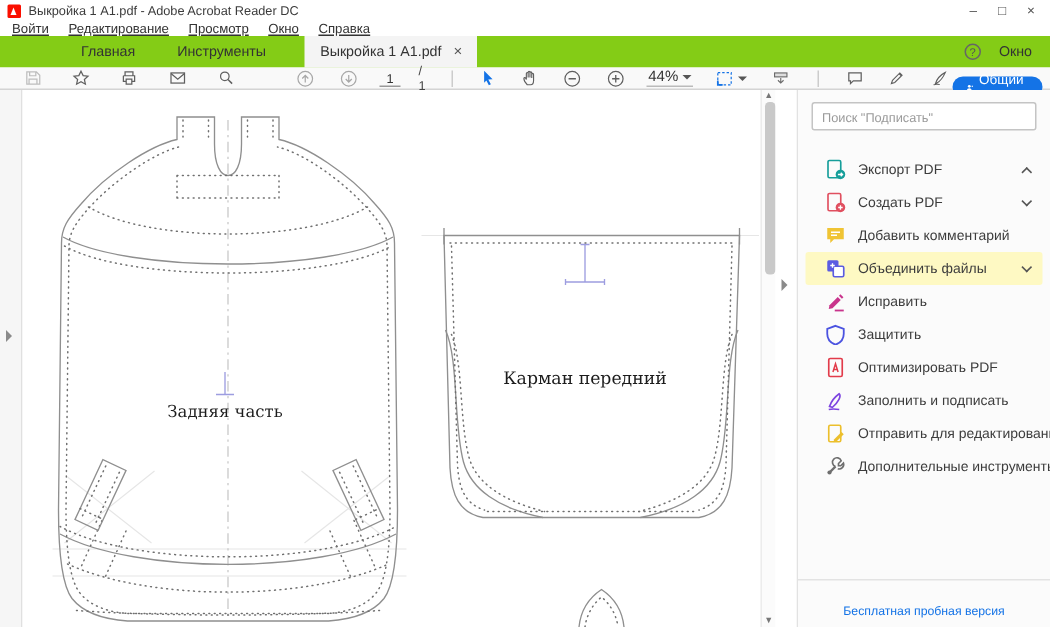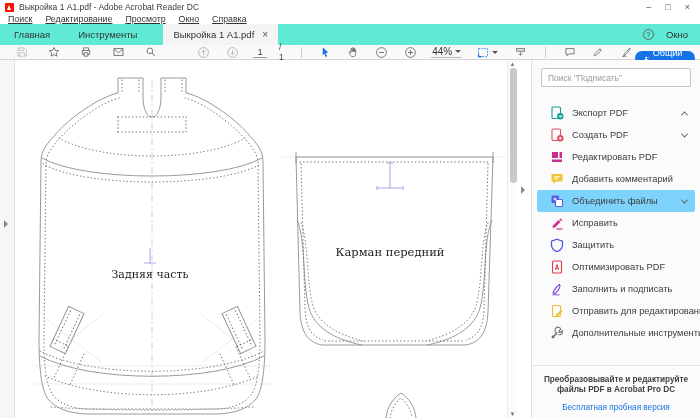--- a/index.html
+++ b/index.html
@@ -13,21 +13,21 @@
   .adobe-ico::after { content:""; position:absolute; left:2px; top:2px; border-left:2.5px solid transparent; border-right:2.5px solid transparent; border-bottom:5px solid #fff; }
   .title-text { font-size:8.5px; color:#3b3b3b; }
   .win-controls { margin-left:auto; display:flex; gap:14px; padding-right:6px; }
   .win-controls span { font-size:9px; color:#555; line-height:14px; cursor:default; }
 
   
   .menubar { height:10px; background:#fff; display:flex; align-items:center; gap:13px; padding:0 8px; flex:none; }
   .menubar .mitem { font-size:8.8px; color:#333; text-decoration:underline; line-height:10px; }
 
   
-  .tabbar { height:21px; background:#5eead4; display:flex; align-items:stretch; flex:none; }
+  .tabbar { height:21px; background:#84cc16; display:flex; align-items:stretch; flex:none;padding-left:40px; }
   .tab { display:flex; align-items:center; padding:0 14px; font-size:9.5px; color:#333; }
   .tab.active { background:#f4f4f4; margin-left:12px; padding:0 10px; gap:8px; }
   .tab-close { color:#555; font-size:10px; line-height:10px; }
   .tabbar-right { margin-left:auto; display:flex; align-items:center; gap:12px; padding-right:12px; }
   .help-circle { width:11px; height:11px; border:1px solid #666; border-radius:50%; color:#555; font-size:7.5px; display:flex; align-items:center; justify-content:center; }
   .signin { font-size:9.5px; color:#333; }
 
   
   .toolbar { height:15px; background:#f9f9f9; border-bottom:1px solid #d4d4d4; display:flex; align-items:center; padding:0 6px; flex:none; }
   .tbtn { display:flex; align-items:center; justify-content:center; padding:0 2px; }
@@ -60,21 +60,21 @@
   .gutter { width:14px; background:#fff; position:relative; flex:none; }
   .sidebar-toggle { position:absolute; left:4px; top:126px; width:0; height:0; border-top:4px solid transparent; border-bottom:4px solid transparent; border-left:4px solid #8a8a8a; }
 
   
   .sidebar { width:169px; background:#fbfbfb; border-left:1px solid #e2e2e2; display:flex; flex-direction:column; flex:none; }
   .search-wrap { margin:8px 9px 4px 9px; }
   .search-input { width:100%; height:19px; border:1px solid #c4c4c4; border-radius:2px; background:#fff; font-size:8.5px; padding:0 6px; color:#333; font-family:inherit; }
   .search-input::placeholder { color:#9a9a9a; }
   .tool-list { display:flex; flex-direction:column; margin-top:11px; }
   .trow { height:22px; display:flex; align-items:center; gap:8px; padding:0 8px 0 13px; margin:0 5px; border-radius:2px; }
-  .trow.sel { background:#7dd3fc; }
+  .trow.sel { background:#fef9c3; }
   .ticon { width:14px; height:14px; flex:none; display:flex; align-items:center; justify-content:center; }
   .ticon svg { display:block; }
   .tlabel { font-size:9.3px; color:#3c3c3c; white-space:nowrap; }
   .chev { margin-left:auto; width:5px; height:5px; border-right:1.3px solid #555; border-bottom:1.3px solid #555; flex:none; }
   .chev.down { transform:rotate(45deg) translate(-1px,-1px); }
   .chev.up { transform:rotate(-135deg) translate(-1px,-1px); }
   .promo { margin-top:auto; border-top:1px solid #e3e3e3; padding:9px 10px 6px 10px; text-align:center; }
   .promo-text { font-size:8.2px; font-weight:bold; color:#3f3f3f; line-height:1.3; }
   .promo-link { margin-top:7px; font-size:8.2px; color:#1473e6; }
 
@@ -95,21 +95,21 @@
     <span class="adobe-ico"></span>
     <span class="title-text">Выкройка 1 А1.pdf - Adobe Acrobat Reader DC</span>
     <span class="win-controls">
       <span>–</span>
       <span>□</span>
       <span>×</span>
     </span>
   </div>
 
   <div class="menubar">
-    <span class="mitem">Поиск</span>
+    <span class="mitem">Войти</span>
     <span class="mitem">Редактирование</span>
     <span class="mitem">Просмотр</span>
     <span class="mitem">Окно</span>
     <span class="mitem">Справка</span>
   </div>
 
   <div class="tabbar">
     <div class="tab">Главная</div>
     <div class="tab">Инструменты</div>
     <div class="tab active">
@@ -342,30 +342,20 @@
               <svg width="14" height="14" viewBox="0 0 14 14">
                 <rect x="2" y="1" width="8.5" height="11.5" rx="1" stroke="#e04f5f" fill="none" stroke-width="1.1"></rect>
                 <circle cx="10.3" cy="10.3" r="3.2" fill="#e04f5f"></circle>
                 <path d="M8.8,10.3 h3 M10.3,8.8 v3" stroke="#fff" fill="none" stroke-width="0.9"></path>
               </svg>
             </span>
           <span class="tlabel">Создать PDF</span>
           <span class="chev down"></span>
         </div>
 
-        <div class="trow">
-          <span class="ticon">
-              <svg width="14" height="14" viewBox="0 0 14 14">
-                <rect x="2" y="2" width="6" height="6" fill="#cc2e8a"></rect>
-                <rect x="9.5" y="2" width="2.5" height="6" fill="#cc2e8a"></rect>
-                <rect x="2" y="9.5" width="10" height="2.5" fill="#cc2e8a"></rect>
-              </svg>
-            </span>
-          <span class="tlabel">Редактировать PDF</span>
-        </div>
 
         <div class="trow">
           <span class="ticon">
               <svg width="14" height="14" viewBox="0 0 14 14">
                 <path d="M1.5,2 h11 v7.5 h-6.5 l-2.5,2.5 v-2.5 h-2 z" fill="#f0c434"></path>
                 <path d="M4,4.8 h6 M4,6.8 h4" stroke="#fff" stroke-width="1"></path>
               </svg>
             </span>
           <span class="tlabel">Добавить комментарий</span>
         </div>
@@ -439,18 +429,17 @@
                 <circle cx="3" cy="11" r="1.4" fill="#6e6e6e"></circle>
                 <path d="M7,7 A3,3 0 1 1 10.8,3.2 L9,5 L9,6.5 L10.5,6.5 L12.3,4.7 A3,3 0 0 1 8.5,8.5" stroke="#6e6e6e" fill="none" stroke-width="1.1"></path>
               </svg>
             </span>
           <span class="tlabel">Дополнительные инструменты</span>
         </div>
 
       </div>
 
       <div class="promo">
-        <div class="promo-text">Преобразовывайте и редактируйте файлы PDF в Acrobat Pro DC</div>
         <div class="promo-link">Бесплатная пробная версия</div>
       </div>
     </div>
   </div>
 </div>
 
 </body></html>

